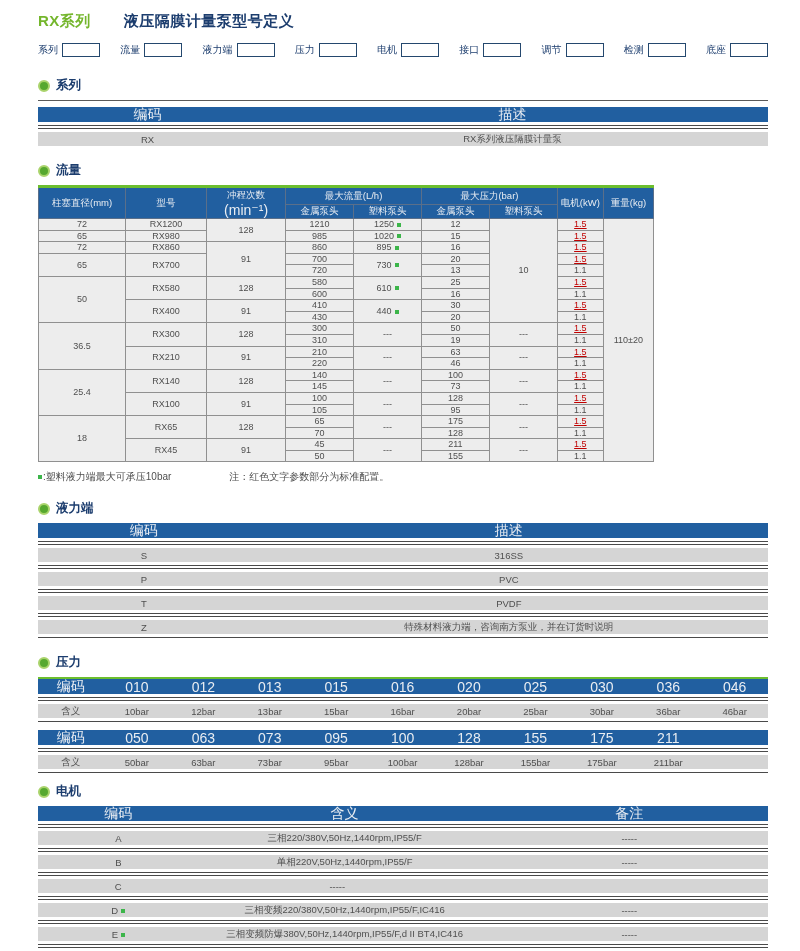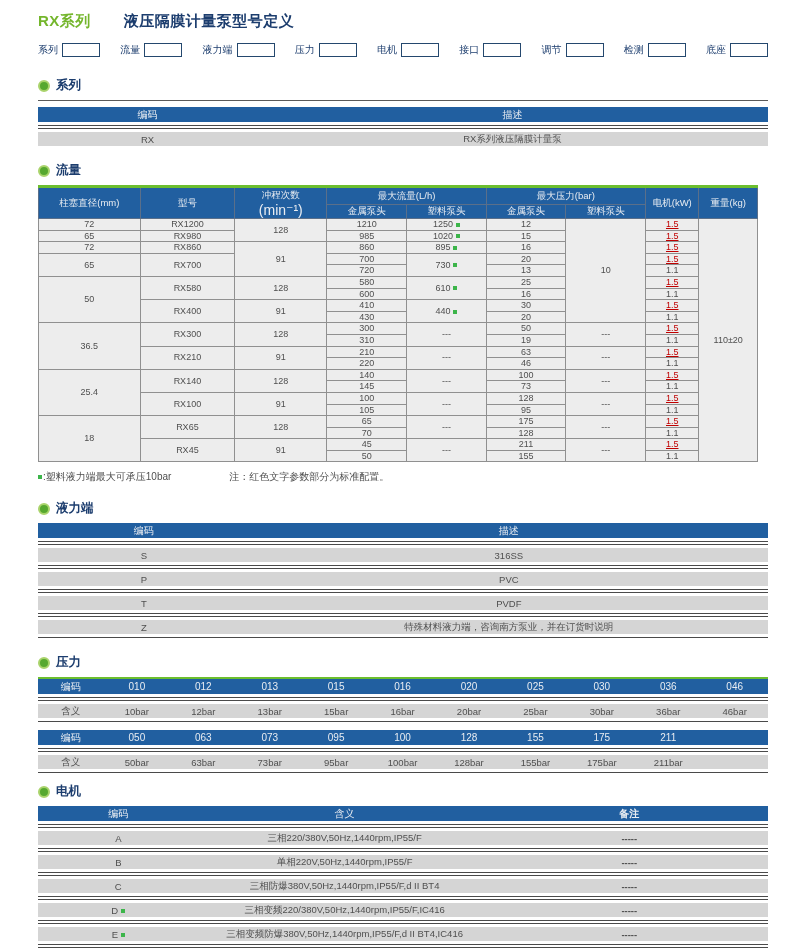--- a/index.html
+++ b/index.html
@@ -18,34 +18,34 @@
   .fbox{width:36px;height:12px;border:1px solid #24486e;background:#fff;display:inline-block;}
 
   
   .sect-head{display:flex;align-items:center;margin:14px 0 6px 0;}
   .bullet{width:8px;height:8px;border-radius:50%;background:#56A82F;border:2px solid #A9D36B;margin-right:6px;}
   .sect-title{font-size:12.5px;font-weight:bold;color:#1C3D6E;}
 
   .rule{border-top:1px solid #5a5a5a;margin:2px 0 6px 0;}
 
   
-  .bluebar{display:flex;align-items:center;background:#215FA0;color:#E9EDF2;height:15px;font-size:10px;}
+  .bluebar{display:flex;align-items:center;background:#215FA0;color:#E9EDF2;height:15px;font-size:14px;}
   .grayrow{display:flex;align-items:center;background:#D5D5D5;color:#4f4f4f;height:14px;font-size:9.5px;}
   .dsep{height:2px;border-top:1px solid #4a4a4a;border-bottom:1px solid #4a4a4a;margin:3px 0;}
   .ssep{border-top:1px solid #4a4a4a;margin-top:3px;}
   .c{text-align:center;}
   .col30{flex:0 0 30%;} .col70{flex:0 0 70%;}
   .col29{flex:0 0 29%;} .col71{flex:0 0 71%;}
-  .col22{flex:0 0 22%;} .col40{flex:0 0 40%;} .col38{flex:0 0 38%;font-weight:bold;}
+  .col22{flex:0 0 22%;} .col40{flex:0 0 40%;} .col38{flex:0 0 38%;}
 
   
   .gsq{display:inline-block;width:4px;height:4px;background:#3CB54A;margin-left:3px;vertical-align:middle;}
 
   
-  table.flow{border-collapse:collapse;width:720px;table-layout:fixed;border-top:3px solid #6CBE2E;margin-top:4px;}
+  table.flow{border-collapse:collapse;width:616px;table-layout:fixed;border-top:3px solid #6CBE2E;margin-top:4px;}
   table.flow th{background:#215FA0;color:#E9EDF2;font-weight:normal;border:1px solid #5a6f8a;font-size:9.5px;padding:0;}
   table.flow thead tr:first-child th{height:16px;}
   table.flow thead tr:last-child th{height:13px;}
   table.flow td{border:1px solid #909090;background:#EDEDED;text-align:center;font-size:9px;height:10.6px;line-height:10.6px;padding:0;color:#4f4f4f;}
   table.flow td.red{color:#C00000;text-decoration:underline;}
   .unit{font-size:14px;}
 
   
   .note-line{display:flex;align-items:center;font-size:10px;color:#4f4f4f;margin-top:8px;}
   .note-line .gap{width:58px;}
@@ -430,21 +430,20 @@
       </div>
       <div class="dsep"></div>
       <div class="grayrow">
         <span class="col22 c">B</span>
         <span class="col40 c">单相220V,50Hz,1440rpm,IP55/F</span>
         <span class="col38 c">-----</span>
       </div>
       <div class="dsep"></div>
       <div class="grayrow">
         <span class="col22 c">C</span>
-        <span class="col40 c">三相防爆380V,50Hz,1440rpm,IP55/F,d II BT4</span>
         <span class="col38 c">-----</span>
       </div>
       <div class="dsep"></div>
       <div class="grayrow">
         <span class="col22 c">D<span class="gsq"></span></span>
         <span class="col40 c">三相变频220/380V,50Hz,1440rpm,IP55/F,IC416</span>
         <span class="col38 c">-----</span>
       </div>
       <div class="dsep"></div>
       <div class="grayrow">

